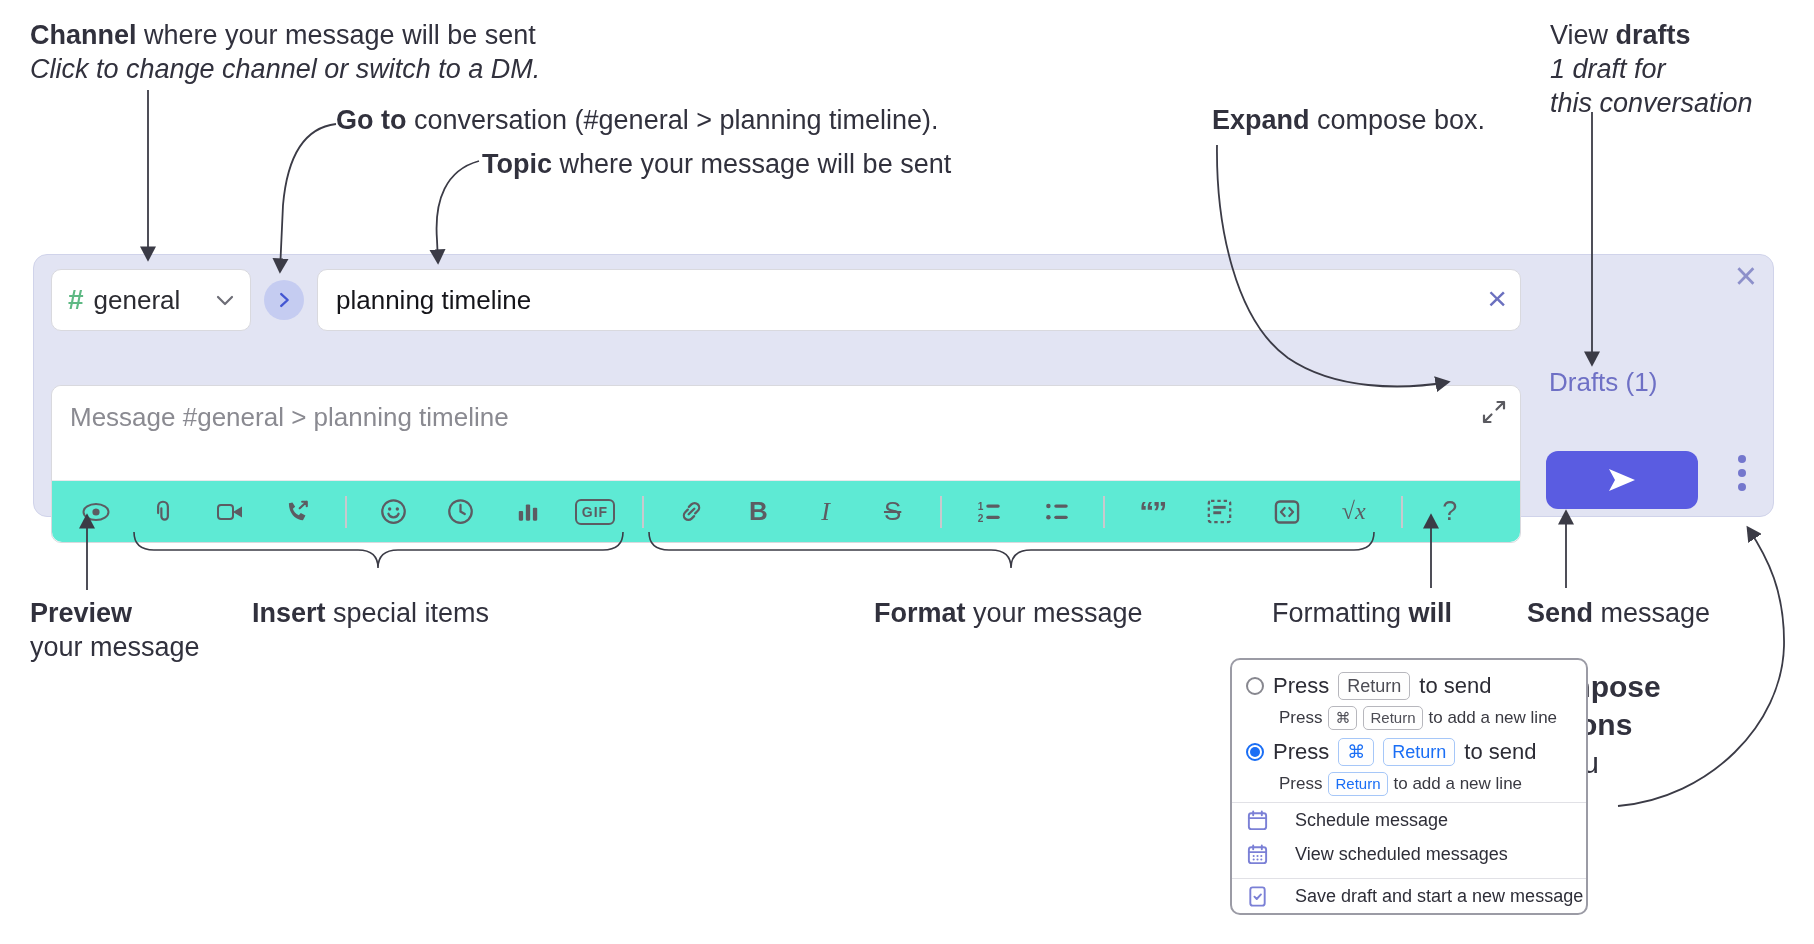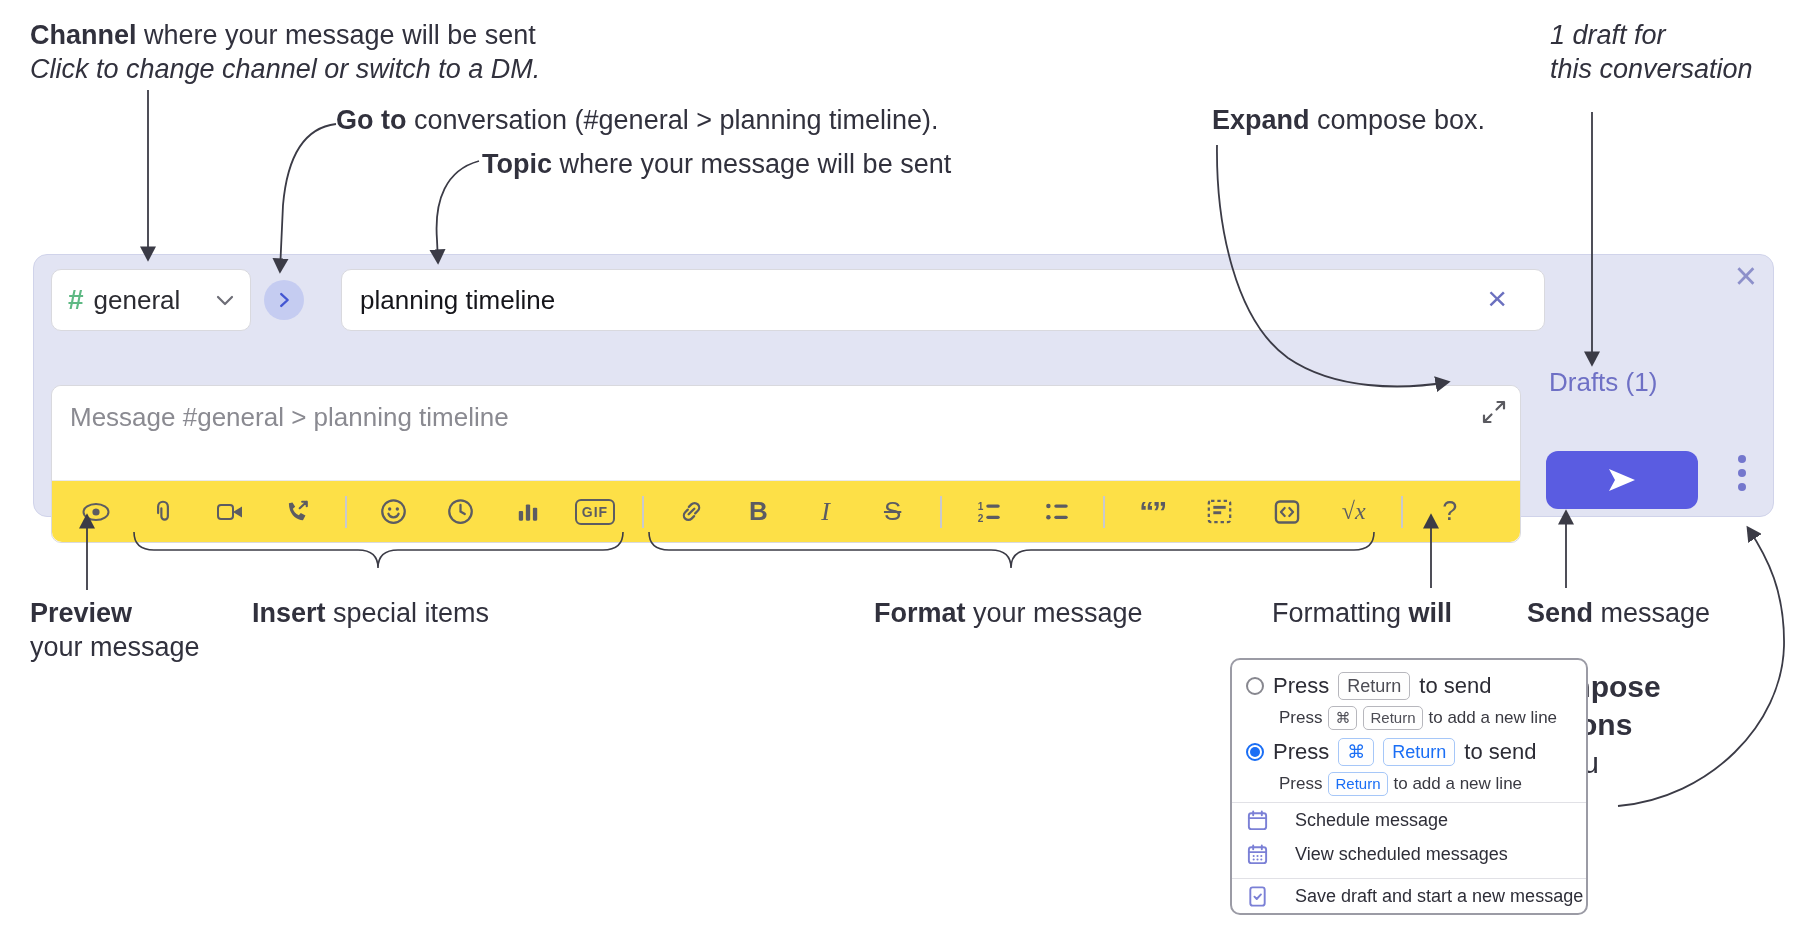--- a/index.html
+++ b/index.html
@@ -17,30 +17,30 @@
   .row1{position:absolute;left:17px;top:14px;display:flex;align-items:center;gap:13px;}
   .chan-btn{width:200px;height:62px;background:#fff;border:1px solid #d9d9de;border-radius:10px;
             display:flex;align-items:center;gap:10px;padding:0 16px;box-sizing:border-box;cursor:pointer;}
   .hash{color:#5eb984;font-weight:700;font-size:28px;}
   .chan-label{font-size:26px;color:#2b2b31;flex:1;}
   .circle-btn{width:40px;height:40px;border-radius:50%;background:#c5ccf1;display:flex;
               align-items:center;justify-content:center;cursor:pointer;flex:0 0 auto;}
   .topic-wrap{position:relative;width:1204px;height:62px;}
   .topic-input{width:100%;height:100%;background:#fff;border:1px solid #d9d9de;border-radius:10px;
                font-size:26px;color:#15151a;padding:0 60px 0 18px;box-sizing:border-box;outline:none;
-               font-family:"Liberation Sans","DejaVu Sans",sans-serif;margin-left:24px;}
+               font-family:"Liberation Sans","DejaVu Sans",sans-serif;}
   .topic-clear{position:absolute;right:14px;top:9px;font-size:34px;color:#6b70bf;line-height:40px;cursor:pointer;}
   .msg-box{position:absolute;left:17px;top:90px;width:1470px;height:158px;background:#fff;
            border:1px solid #d9d9de;border-radius:10px;box-sizing:border-box;margin-top:40px;}
   .msg-input{width:100%;height:94px;border:none;resize:none;outline:none;border-radius:10px 10px 0 0;
              font-size:26px;color:#15151a;padding:16px 50px 0 18px;box-sizing:border-box;
              font-family:"Liberation Sans","DejaVu Sans",sans-serif;}
   .msg-input::placeholder{color:#8a8a91;}
   .expand-btn{position:absolute;top:12px;right:12px;width:28px;height:28px;cursor:pointer;}
-  .toolbar{position:absolute;left:0;bottom:0;width:100%;height:62px;background:#fde047;
+  .toolbar{position:absolute;left:0;bottom:0;width:100%;height:62px;background:#5eead4;
            border-top:1px solid #e9e9ec;border-radius:0 0 10px 10px;box-sizing:border-box;
            display:flex;align-items:center;justify-content:space-between;padding:0 50px 0 24px;}
   .tbtn{display:flex;align-items:center;justify-content:center;width:40px;height:40px;cursor:pointer;color:#5c5c62;}
   .tdiv{width:2px;height:32px;background:#c9c9cd;}
   .gif-chip{border:2px solid #5c5c62;border-radius:6px;font-size:14px;font-weight:700;color:#5c5c62;
             padding:3px 5px;letter-spacing:1px;}
   .txt-b{font-size:26px;font-weight:700;color:#5c5c62;}
   .txt-i{font-size:26px;font-style:italic;color:#5c5c62;font-family:"Liberation Serif","DejaVu Serif",serif;}
   .txt-s{font-size:26px;color:#5c5c62;text-decoration:line-through;}
   .txt-q{font-size:30px;font-weight:700;color:#5c5c62;letter-spacing:-2px;}
@@ -108,20 +108,21 @@
 
 <div class="note" style="left:482px;top:147px;">
   <b>Topic</b><span> where your message will be sent</span>
 </div>
 
 <div class="note" style="left:1212px;top:103px;">
   <b>Expand</b><span> compose box.</span>
 </div>
 
 <div class="note" style="left:1550px;top:18px;">
+  <div><span>View </span><b>drafts</b></div>
   <div class="it">1 draft for</div>
   <div class="it">this conversation</div>
 </div>
 
 <div class="note" style="left:30px;top:596px;">
   <div><b>Preview</b></div>
   <div>your message</div>
 </div>
 
 <div class="note" style="left:252px;top:596px;">

